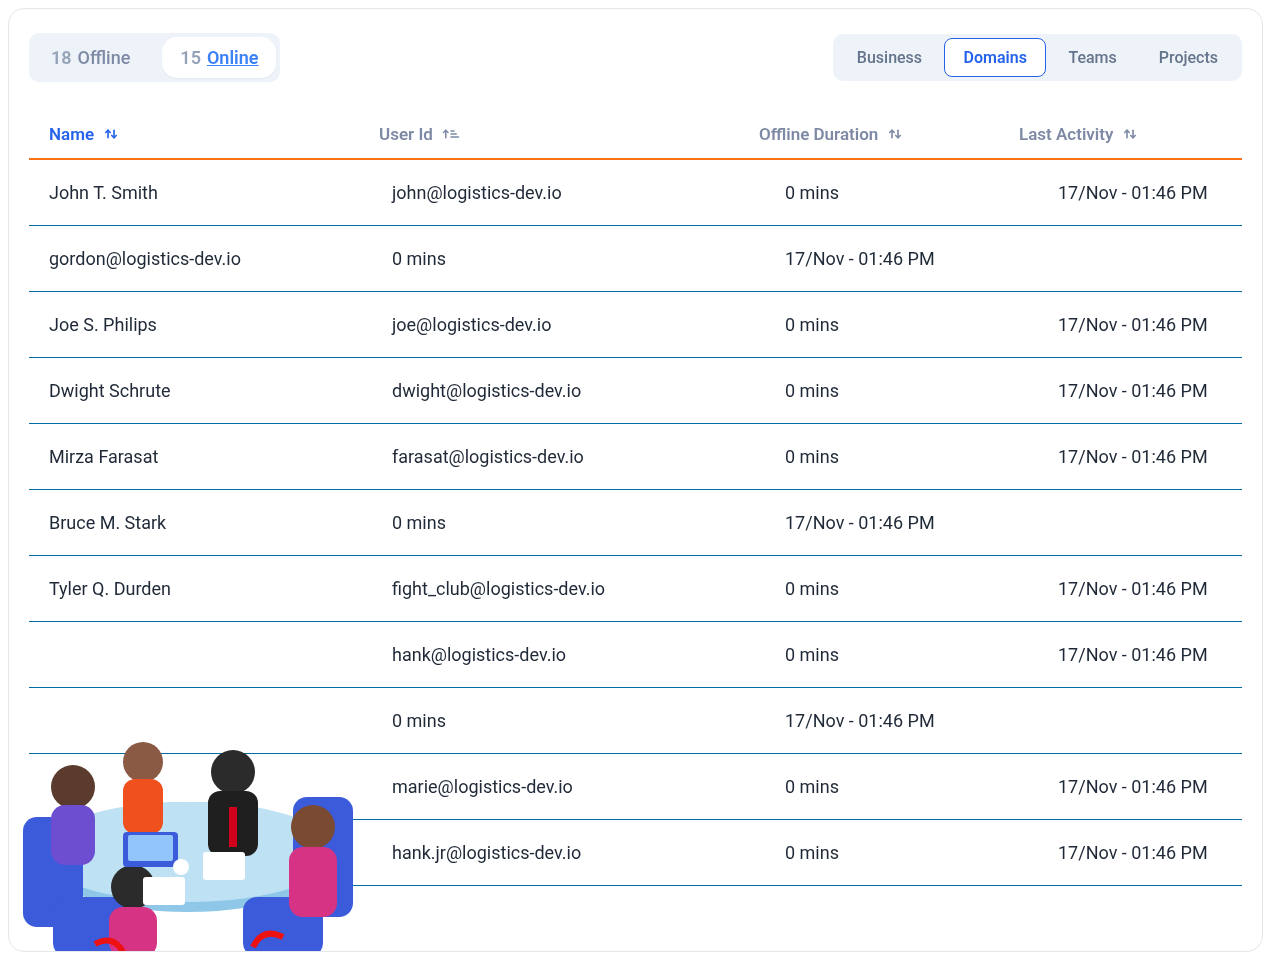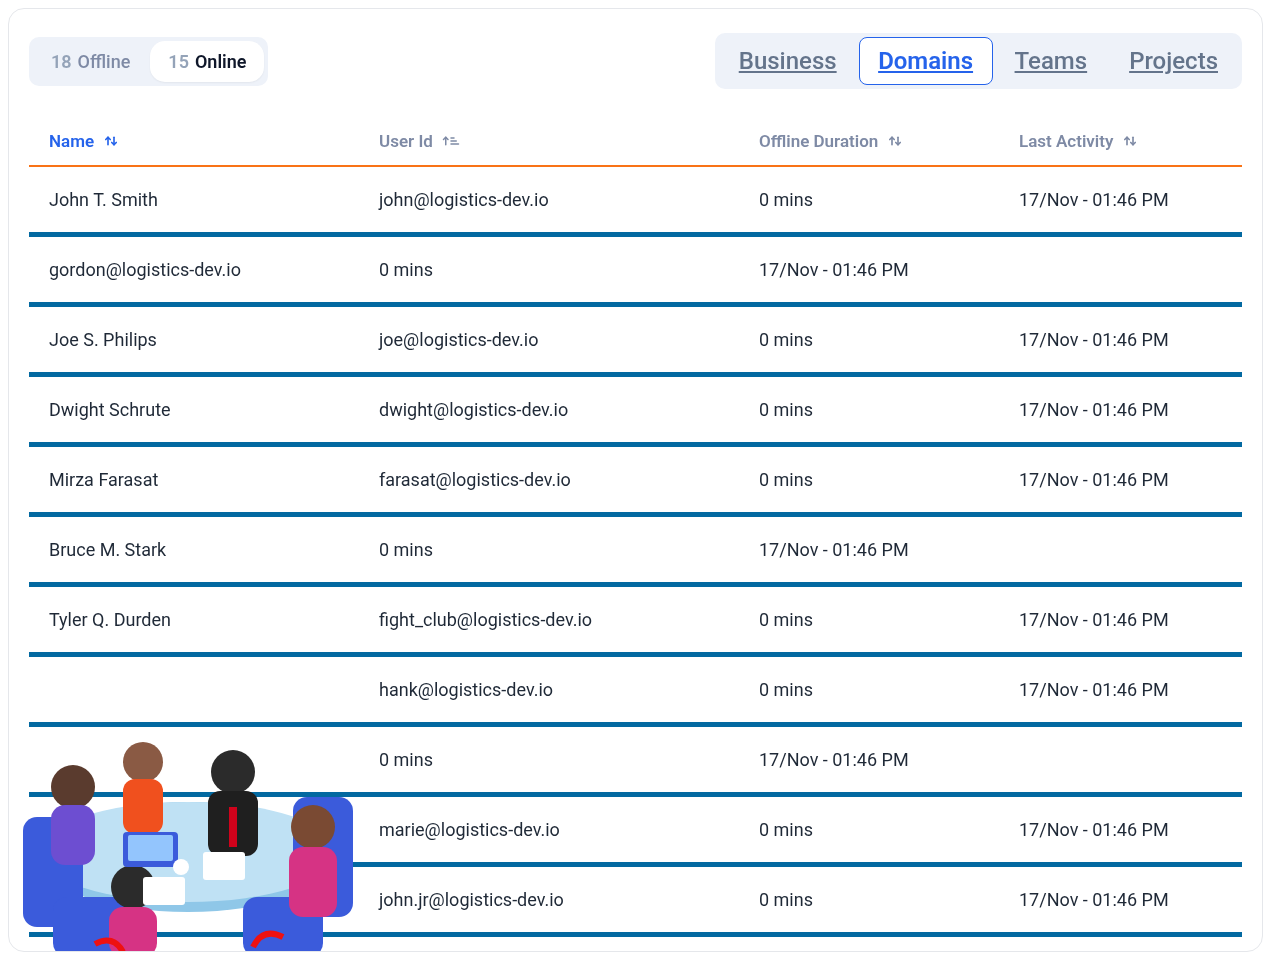--- a/index.html
+++ b/index.html
@@ -24,57 +24,56 @@
     display: flex;
     justify-content: space-between;
     align-items: center;
     margin-bottom: 28px;
   }
   .status-toggle {
     display: inline-flex;
     background: #eef2f9;
     border-radius: 10px;
     padding: 4px;
-    gap: 2px;
+    gap: 14px;
   }
   .status-toggle .seg {
     padding: 10px 18px;
     border-radius: 8px;
     font-size: 18px;
     display: inline-flex;
     align-items: center;
     gap: 6px;
     cursor: pointer;
     color: #7e8aa5;
     font-weight: 500;
   }
   .status-toggle .seg.active {
     background: #fff;
     box-shadow: 0 1px 2px rgba(0,0,0,.05);
     border-radius: 15px;
   }
   .status-toggle .seg .count { color: #94a3b8; font-weight: 600; }
   .status-toggle .seg.active .count { color: #94a3b8; }
-  .status-toggle .seg.active .label { color: #0f172a; font-weight: 600; }
+  .status-toggle .seg.active .label { color: #3b82f6; font-weight: 600; text-decoration: underline; }
 
   .filter-tabs {
     display: inline-flex;
     background: #eef2f9;
     border-radius: 10px;
     padding: 4px;
     gap: 2px;
   }
   .filter-tabs .tab {
     padding: 10px 20px;
     border-radius: 8px;
-    font-size: 24px;
+    font-size: 16px;
     cursor: pointer;
     color: #64748b;
     font-weight: 500;
-    text-decoration: underline;
   }
   .filter-tabs .tab.active {
     background: #fff;
     color: #2563eb;
     font-weight: 600;
     border: 1.5px solid #2563eb;
     padding: 8.5px 18.5px;
   }
 
   .table {
@@ -94,23 +93,24 @@
     font-weight: 600;
     font-size: 17px;
     cursor: pointer;
   }
   .th.active { color: #2563eb; }
   .sort-icon { display: inline-flex; align-items: center; }
   .tbody .row {
     display: grid;
     grid-template-columns: 330px 380px 260px 1fr;
     padding: 22px 20px;
-    border-bottom: 5px solid #0369a1;
+    border-bottom: 1px solid #0369a1;
     font-size: 18px;
     color: #1f2937;
+    gap: 13px;
   }
   .illustration {
     position: absolute;
     left: -6px;
     bottom: -6px;
     width: 370px;
     height: 300px;
     pointer-events: none;
   }
 </style>
@@ -241,21 +241,21 @@
           <div>17/Nov - 01:46 PM</div>
         </div>
         <div class="row">
           <div></div>
           <div>marie@logistics-dev.io</div>
           <div>0 mins</div>
           <div>17/Nov - 01:46 PM</div>
         </div>
         <div class="row">
           <div></div>
-          <div>john.jr@logistics-dev.io</div>
+          <div>hank.jr@logistics-dev.io</div>
           <div>0 mins</div>
           <div>17/Nov - 01:46 PM</div>
         </div>
       </div>
   </div>
 
   <svg class="illustration" viewBox="0 0 370 300">
 
     <ellipse cx="185" cy="200" rx="150" ry="55" fill="#8fc7e8"></ellipse>
     <ellipse cx="185" cy="195" rx="150" ry="50" fill="#bfe1f4"></ellipse>

